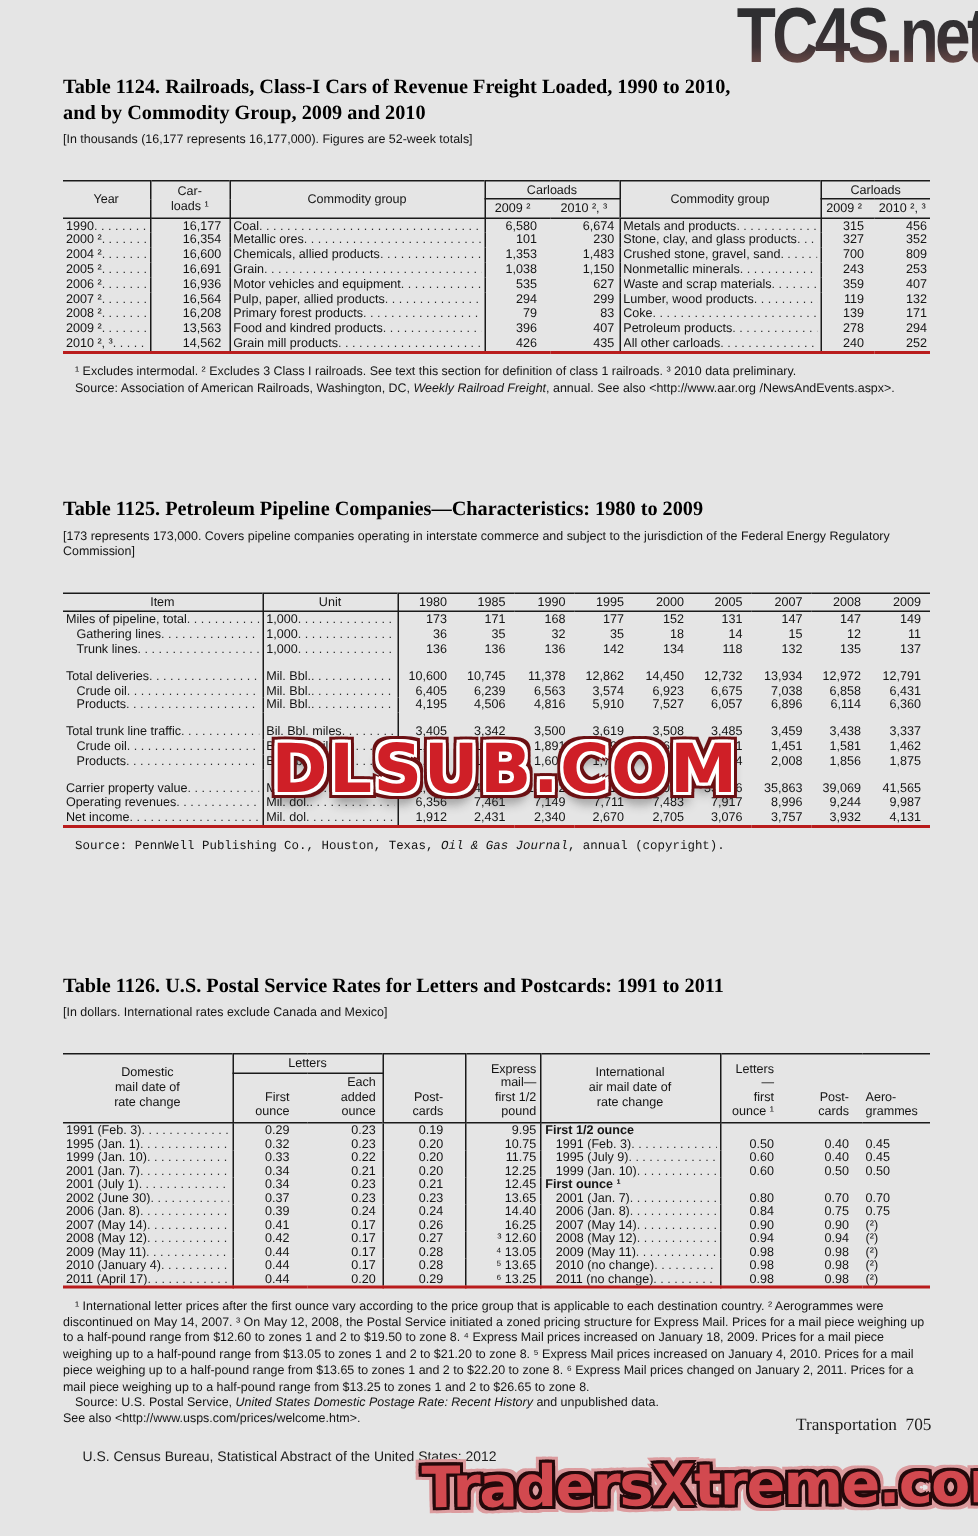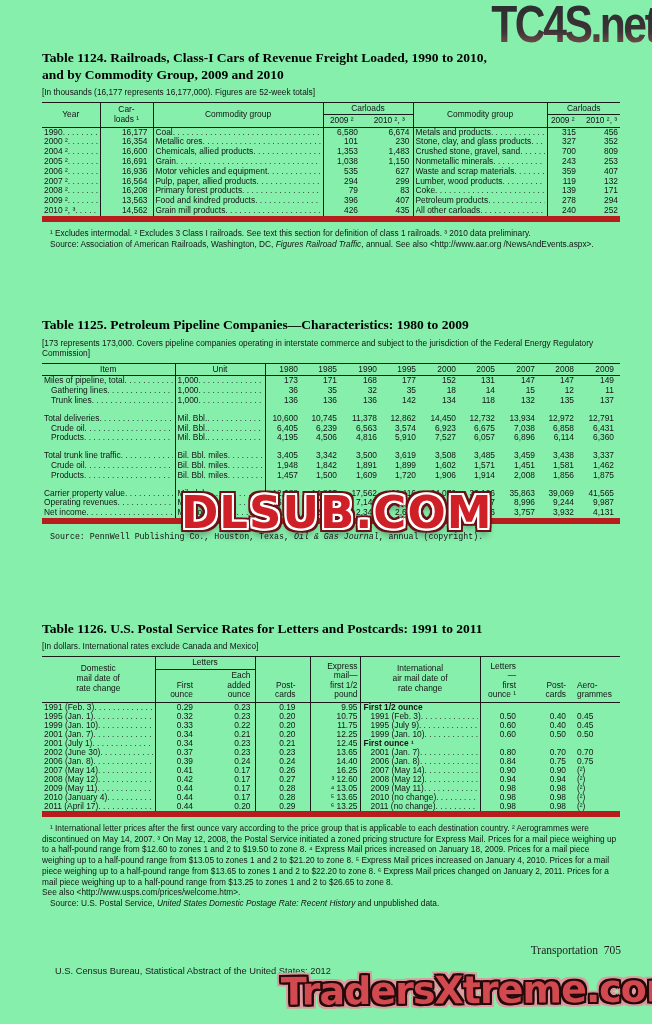--- a/index.html
+++ b/index.html
@@ -1,26 +1,26 @@
 <!DOCTYPE html>
 <html><head>
 <meta charset="utf-8">
 <style>
   html,body{margin:0;padding:0;background:#888;}
-  .page{position:relative;width:652px;height:1024px;background:#86efac;overflow:hidden;
+  .page{position:relative;width:652px;height:1024px;background:#e5e5e5;overflow:hidden;
         font-family:"Liberation Sans", sans-serif;color:#141414;}
   .content{position:absolute;left:42px;top:0;width:578px;}
 
   
   .ttitle{font-family:"Liberation Serif", serif;font-weight:bold;font-size:13.5px;line-height:16.5px;color:#000;}
   .tnote{font-size:8.3px;line-height:10.5px;margin-top:4px;}
 
   
   table.tbl{width:100%;border-collapse:collapse;table-layout:fixed;font-size:8.4px;
-            border-top:1px solid #1a1a1a;border-bottom:6px solid #b91c1c;margin-top:4px;}
+            border-top:1px solid #1a1a1a;border-bottom:2px solid #b91c1c;margin-top:22px;}
   .tbl th{font-weight:normal;text-align:center;vertical-align:middle;white-space:pre-line;
           padding:1px 2px;line-height:9.6px;border-bottom:1px solid #1a1a1a;}
   .tbl td{padding:0 2px;line-height:9.8px;height:9.8px;vertical-align:bottom;}
   .vr{border-right:1px solid #1a1a1a;}
   .num{text-align:right;}
   .fx{display:flex;align-items:baseline;overflow:hidden;}
   .lbl{white-space:nowrap;}
   .lead{flex:1;min-width:6px;overflow:hidden;white-space:nowrap;color:#2a2a2a;}
   .lead::after{content:" .\00a0.\00a0.\00a0.\00a0.\00a0.\00a0.\00a0.\00a0.\00a0.\00a0.\00a0.\00a0.\00a0.\00a0.\00a0.\00a0.\00a0.\00a0.\00a0.\00a0.\00a0.\00a0.\00a0.\00a0.\00a0.\00a0.\00a0.\00a0.\00a0.\00a0.\00a0.\00a0.\00a0.\00a0.\00a0.";}
 
@@ -352,21 +352,21 @@
                   <span class="lbl">All other carloads</span>
                   <span class="lead"></span>
                 </div>
               </td>
               <td class="num c09b">240</td>
               <td class="num c10b">252</td>
             </tr>
         </tbody>
       </table>
       <p class="fnote first">¹ Excludes intermodal. ² Excludes 3 Class I railroads. See text this section for definition of class 1 railroads. ³ 2010 data preliminary.</p>
-      <p class="fnote"><span>Source: Association of American Railroads, Washington, DC, </span><i>Figures Railroad Traffic</i><span>, annual. See also &lt;http://www.aar.org /NewsAndEvents.aspx&gt;.</span></p>
+      <p class="fnote"><span>Source: Association of American Railroads, Washington, DC, </span><i>Weekly Railroad Freight</i><span>, annual. See also &lt;http://www.aar.org /NewsAndEvents.aspx&gt;.</span></p>
     </section>
 
     <section class="sec1125">
       <div class="ttitle">Table 1125. Petroleum Pipeline Companies—Characteristics: 1980 to 2009</div>
       <div class="tnote">[173 represents 173,000. Covers pipeline companies operating in interstate commerce and subject to the jurisdiction of the Federal Energy Regulatory Commission]</div>
       <table class="tbl t1125">
         <colgroup>
           <col style="width:133px">
             <col style="width:90px">
           <col style="width:39px">
@@ -969,22 +969,22 @@
                   <span class="lead"></span>
                 </div>
               </td>
               <td class="ci1">0.98</td>
               <td class="ci2">0.98</td>
               <td class="ci3">(²)</td>
             </tr>
         </tbody>
       </table>
       <p class="fnote first">¹ International letter prices after the first ounce vary according to the price group that is applicable to each destination country. ² Aerogrammes were discontinued on May 14, 2007. ³ On May 12, 2008, the Postal Service initiated a zoned pricing structure for Express Mail. Prices for a mail piece weighing up to a half-pound range from $12.60 to zones 1 and 2 to $19.50 to zone 8. ⁴ Express Mail prices increased on January 18, 2009. Prices for a mail piece weighing up to a half-pound range from $13.05 to zones 1 and 2 to $21.20 to zone 8. ⁵ Express Mail prices increased on January 4, 2010. Prices for a mail piece weighing up to a half-pound range from $13.65 to zones 1 and 2 to $22.20 to zone 8. ⁶ Express Mail prices changed on January 2, 2011. Prices for a mail piece weighing up to a half-pound range from $13.25 to zones 1 and 2 to $26.65 to zone 8.</p>
+      <p class="fnote"><span>Source: U.S. Postal Service, </span><i>United States Domestic Postage Rate: Recent History</i><span> and unpublished data.</span></p>
       <p class="fnote noind">See also &lt;http://www.usps.com/prices/welcome.htm&gt;.</p>
-      <p class="fnote"><span>Source: U.S. Postal Service, </span><i>United States Domestic Postage Rate: Recent History</i><span> and unpublished data.</span></p>
     </section>
   </div>
 
   <div class="footer-right">Transportation  705</div>
   <div class="footer-left">U.S. Census Bureau, Statistical Abstract of the United States: 2012</div>
 
   <div class="wm wm-top">TC4S.net</div>
   <div class="wm wm-mid">DLSUB.COM</div>
   <div class="wm wm-bottom">TradersXtreme.com</div>
 </div>

